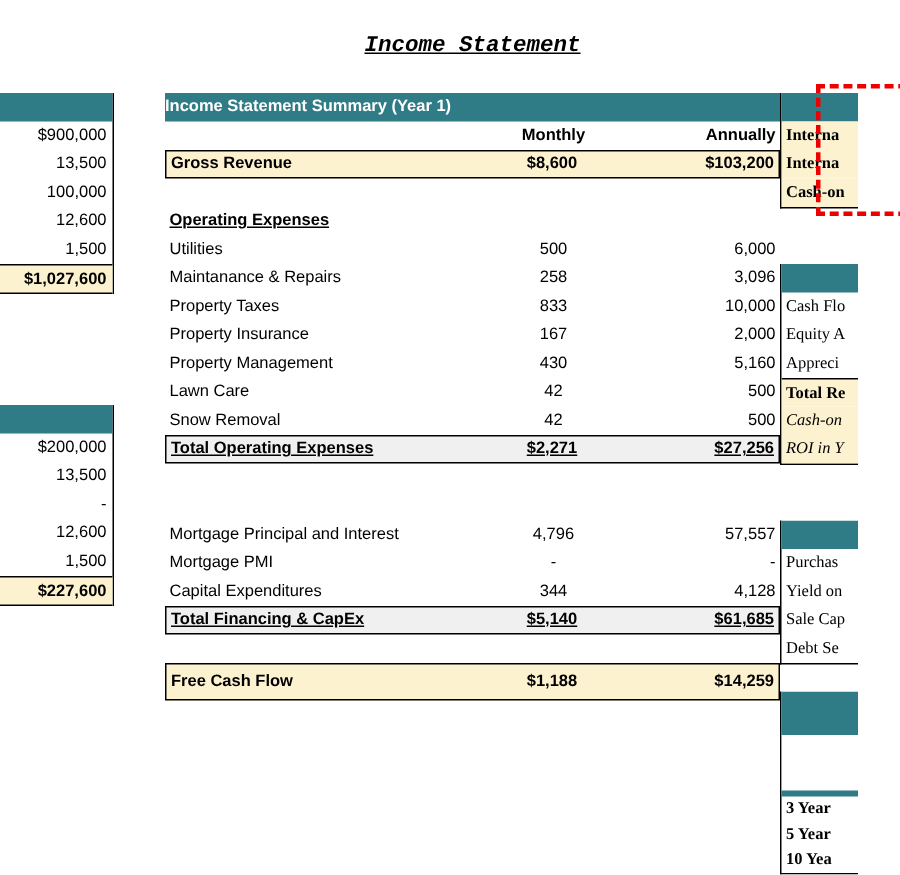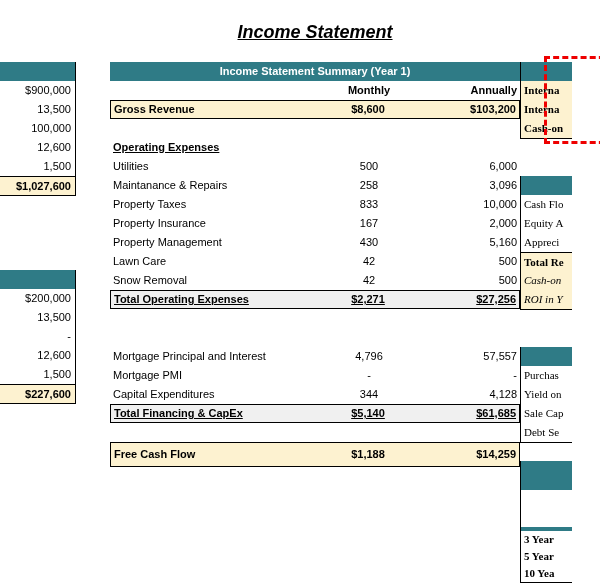--- a/index.html
+++ b/index.html
@@ -2,35 +2,35 @@
 <html><head>
 <meta charset="utf-8">
 <style>
   html,body{margin:0;padding:0;}
   body{
     position:relative;width:600px;height:583px;overflow:hidden;background:#ffffff;
     font-family:"Liberation Sans",sans-serif;font-size:11px;color:#000;
   }
   .title{
     position:absolute;left:110px;top:22px;width:410px;height:18px;text-align:center;
-    font-size:18px;font-weight:bold;font-style:italic;text-decoration:underline;
+    font-size:15px;font-weight:bold;font-style:italic;text-decoration:underline;font-family:Liberation Mono, monospace;
   }
   .teal-bg{background:#2F7B86;}
   
   .side-table{position:absolute;left:0;width:76px;border-right:1px solid #000;box-sizing:border-box;}
   .side-table .hdr{height:19px;}
   .side-table .vrow{height:19px;line-height:19px;text-align:right;padding-right:4px;box-sizing:border-box;}
   .side-table .trow{
     height:20px;line-height:18px;text-align:right;padding-right:4px;font-weight:bold;
     background:#FDF2D0;border-top:1px solid #000;border-bottom:1px solid #000;box-sizing:border-box;
   }
   
   .main-table{position:absolute;left:110px;top:62px;width:410px;}
   .main-header{
-    height:19px;line-height:19px;text-align:center;color:#fff;font-weight:bold;
+    height:19px;line-height:19px;text-align:left;color:#fff;font-weight:bold;
   }
   .row{display:flex;height:19px;line-height:19px;box-sizing:border-box;}
   .row .c-label{flex:1;padding-left:3px;overflow:hidden;white-space:nowrap;}
   .row .c-m{width:100px;text-align:center;}
   .row .c-a{width:98px;text-align:right;padding-right:3px;}
   .row.colheader{font-weight:bold;}
   .row.section .c-label{font-weight:bold;text-decoration:underline;}
   .row.highlight{background:#FDF2D0;font-weight:bold;border:1px solid #000;line-height:17px;}
   .row.total{background:#F0F0F0;font-weight:bold;border:1px solid #000;line-height:17px;text-decoration:underline;}
   .row.tall{height:25px;line-height:23px;}

